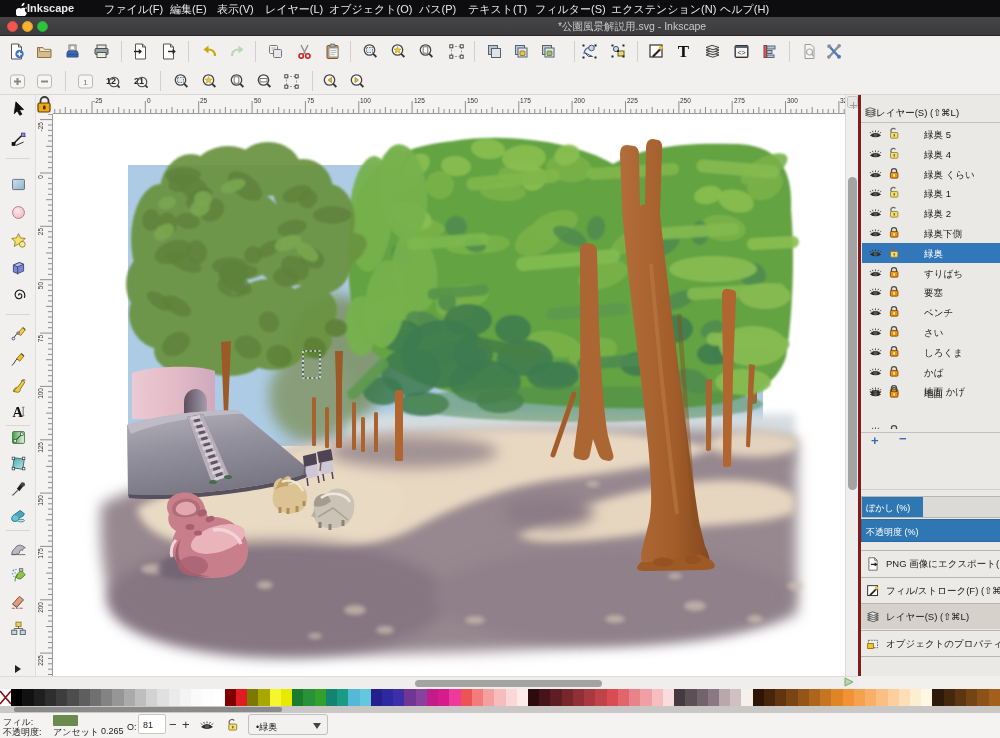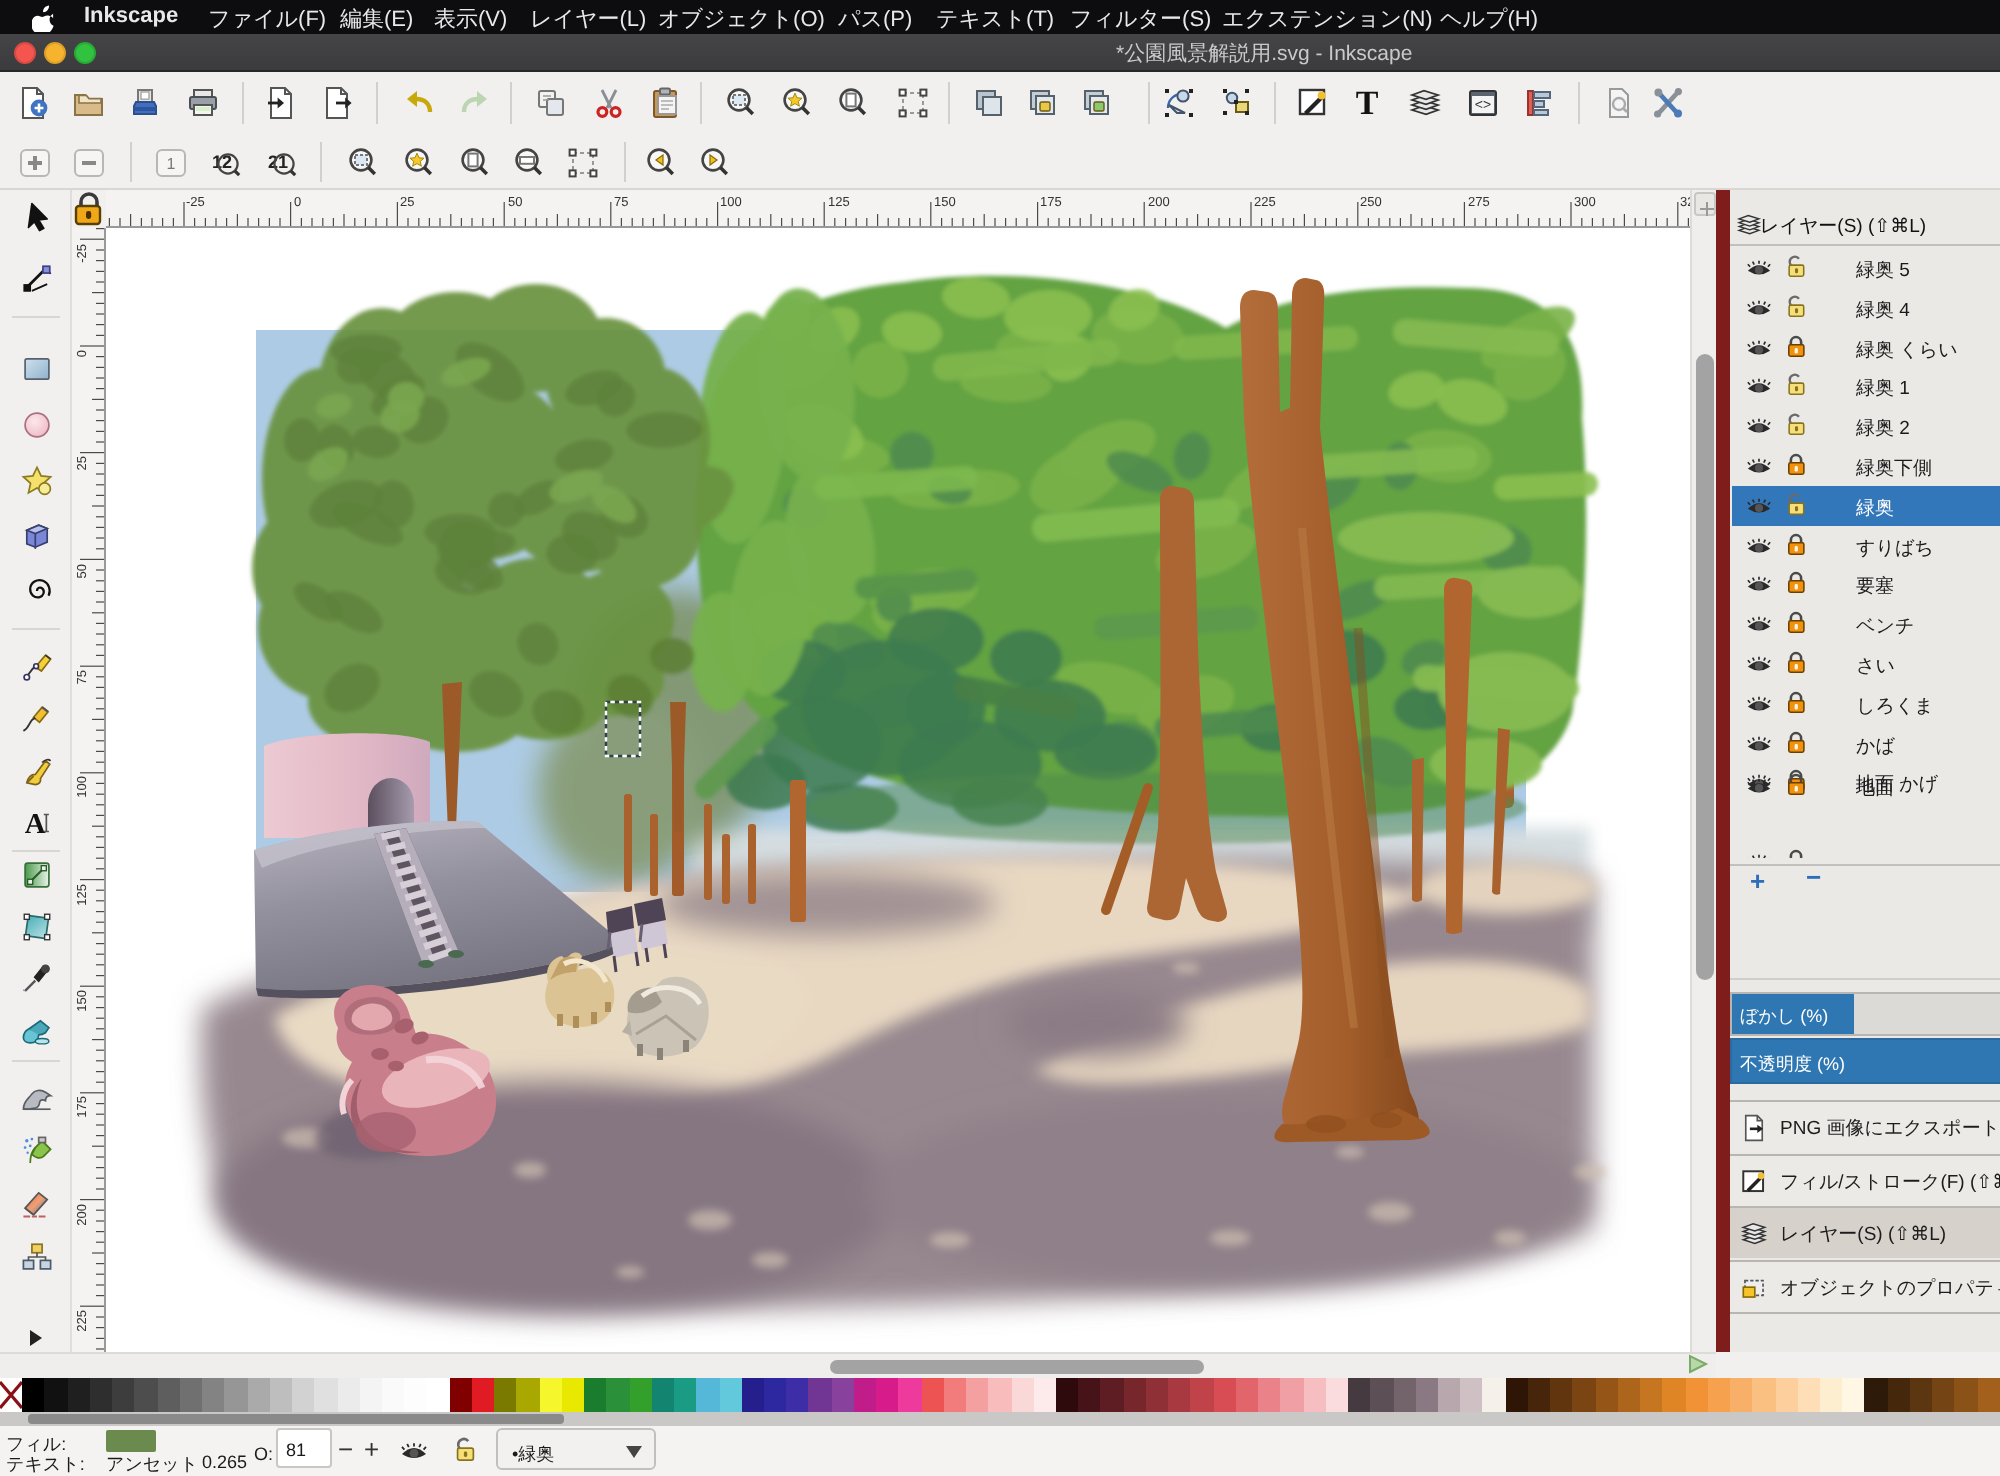--- a/index.html
+++ b/index.html
@@ -16,37 +16,37 @@
 .tsep{position:absolute;left:6px;width:24px;height:1px;background:#d8d6d3}
 #corner{left:36px;top:95px;width:17px;height:19px;background:#f1f0ee}
 #hruler{left:53px;top:95px;width:792px;height:19px;background:#f4f3f1}
 #vruler{left:36px;top:114px;width:17px;height:562px;background:#f4f3f1}
 #canvas{left:53px;top:114px;width:792px;height:562px;background:#ffffff;overflow:hidden}
 #vscroll{left:845px;top:95px;width:13px;height:581px;background:#efeeec;border-left:1px solid #dddbd8}
 #vthumb{position:absolute;left:2px;top:82px;width:9px;height:313px;background:#a3a3a3;border-radius:5px}
 #vcorner{position:absolute;left:1px;top:1px;width:11px;height:12px;background:#e9e7e4;border:1px solid #c9c7c4;border-radius:2px}
 #hscrollstrip{left:0;top:676px;width:858px;height:13px;background:#efeeec;border-top:1px solid #dddbd8}
 #hthumb{position:absolute;left:415px;top:3px;width:187px;height:7px;background:#a3a3a3;border-radius:4px}
-#rpanel{left:858px;top:95px;width:142px;height:581px;background:#ebe9e6;border-left:7px solid #7f1d1d}
+#rpanel{left:858px;top:95px;width:142px;height:581px;background:#ebe9e6;border-left:3px solid #7f1d1d}
 #palette{left:0;top:689px;width:1000px;height:17px;background:#c9c8c6;display:flex}
 #palette div{height:17px}
 #palscroll{left:0;top:706px;width:1000px;height:7px;background:#c9c8c6}
 #palthumb{position:absolute;left:14px;top:1px;width:268px;height:5px;background:#8a8a8a;border-radius:2px}
 #statusbar{left:0;top:713px;width:1000px;height:25px;background:#f4f3f1;font-size:9px;color:#1a1a1a}
 .lrow{position:absolute;left:1px;width:141px;height:20px;font-size:9.5px;color:#1a1a1a}
 .lrow.sel{background:#3377bb;color:#fff}
 .lname{position:absolute;left:62px;top:5px;white-space:nowrap}
 .btnr{position:absolute;left:0;width:142px;height:26px;background:#eceae7;border-top:1px solid #b9b6b2;font-size:9.5px;color:#1c1c1c}
 .btnr .t{position:absolute;left:25px;top:7px;white-space:nowrap}
 </style></head><body>
 <div id="menubar" class="abs">
     <svg width="12" height="14" viewBox="0 0 170 200" style="position:absolute;left:16px;top:2px">
       <path fill="#ffffff" d="M150 70c-2 2-25 14-25 42 0 32 28 43 29 44-1 2-5 16-15 30-9 12-19 25-33 25s-18-8-34-8c-16 0-21 8-34 8s-23-12-33-26C-7 168-10 135 1 112c8-17 23-28 39-28 13 0 25 9 33 9 7 0 21-10 36-10 6 0 28 1 41 19zM110 45c7-8 11-19 11-30 0-2 0-3-1-5-11 1-23 7-30 15-6 7-12 18-12 29 0 2 1 4 1 4 1 0 2 1 3 1 10 0 21-6 28-14z"></path>
     </svg>
-    <span style="left:42px;font-weight:bold">Inkscape</span>
+    <span style="left:27px;font-weight:bold">Inkscape</span>
     <span style="left:104px">ファイル(F)</span>
     <span style="left:170px">編集(E)</span>
     <span style="left:217px">表示(V)</span>
     <span style="left:265px">レイヤー(L)</span>
     <span style="left:329px">オブジェクト(O)</span>
     <span style="left:419px">パス(P)</span>
     <span style="left:468px">テキスト(T)</span>
     <span style="left:535px">フィルター(S)</span>
     <span style="left:611px">エクステンション(N)</span>
     <span style="left:720px">ヘルプ(H)</span>
@@ -1404,21 +1404,21 @@
     <div style="width:11.24px;background:#a2601c"></div>
   </div>
 <div id="palscroll" class="abs">
     <div id="palthumb"></div>
   </div>
 <svg class="abs" style="left:843px;top:676px" width="12" height="12" viewBox="0 0 12 12">
     <path d="M2 10L10 6L2 2z" fill="#b8d8a8" stroke="#7aaa6a"></path>
   </svg>
 <div id="statusbar" class="abs">
     <span style="position:absolute;left:3px;top:3px">フィル:</span>
-    <span style="position:absolute;left:3px;top:13px">テキスト:</span>
+    <span style="position:absolute;left:3px;top:13px">不透明度:</span>
     <div style="position:absolute;left:53px;top:2px;width:25px;height:11px;background:#6b8b4e;border-radius:1px"></div>
     <span style="position:absolute;left:53px;top:13px;font-weight:normal">アンセット</span>
     <span style="position:absolute;left:101px;top:13px">0.265</span>
     <span style="position:absolute;left:127px;top:9px">O:</span>
     <div style="position:absolute;left:138px;top:1px;width:28px;height:20px;background:#fff;border:1px solid #c9c7c4;border-radius:2px;">
       <span style="position:absolute;left:4px;top:5px">81</span>
     </div>
     <span style="position:absolute;left:169px;top:4px;font-size:13px;color:#333">−</span>
     <span style="position:absolute;left:182px;top:4px;font-size:13px;color:#333">+</span>
     <svg class="ic" style="left:200px;top:6px" width="14" height="14" viewBox="0 0 14 14">

